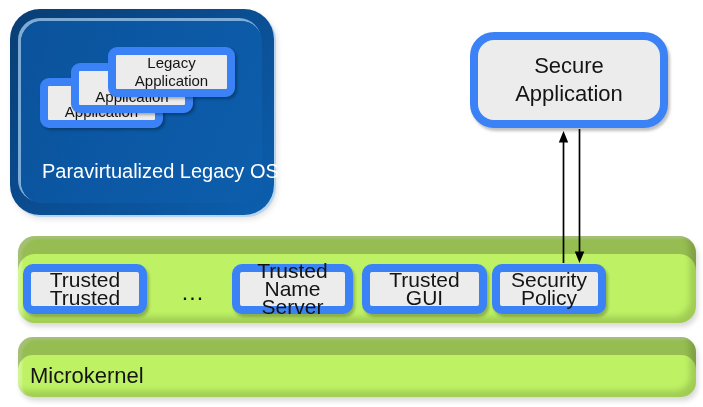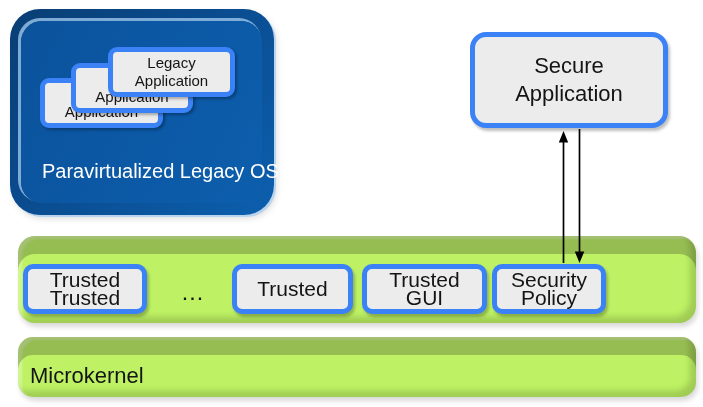--- a/index.html
+++ b/index.html
@@ -23,32 +23,32 @@
     background:linear-gradient(115deg,#0b529b 0%,#0c59a6 55%,#0c5eac 100%);
     box-shadow:-2px -2px 0 1px rgba(155,198,236,0.8);
   }
   .os-label{
     position:absolute;left:42px;top:160px;
     color:#ffffff;font-size:20px;line-height:22px;white-space:nowrap;
   }
   
   .node{
     position:absolute;box-sizing:border-box;
-    background:#ececec;border:5px solid #3b82f6;
+    background:#ececec;border:8px solid #3b82f6;
     display:flex;flex-direction:column;align-items:center;justify-content:center;
     text-align:center;color:#141414;
     box-shadow:2px 3px 3px rgba(0,0,0,0.25);
   }
   .small{font-size:21px;line-height:18px;border-radius:10px;}
   .app-box{width:123px;height:50px;border-radius:9px;font-size:15px;line-height:18px;
     box-shadow:2px 2px 3px rgba(0,0,0,0.3);}
   .app-back{left:40px;top:78px;z-index:1;}
   .app-mid{left:71px;top:63px;width:122px;z-index:2;}
   .app-front{left:108px;top:47px;width:127px;z-index:3;}
-  .secure-app{left:470px;top:32px;width:198px;height:96px;border-radius:16px;
+  .secure-app{left:470px;top:32px;width:198px;height:96px;border-radius:24px;
     font-size:22px;line-height:28px;}
   
   .bar{
     position:absolute;left:18px;width:678px;box-sizing:border-box;
     background:#bef264;
     box-shadow:
       inset 0 18px 0 rgba(20,20,20,0.24),
       inset 4px 3px 2px rgba(255,255,255,0.30),
       inset -6px -6px 6px rgba(0,0,0,0.16),
       2px 4px 5px rgba(0,0,0,0.15);
@@ -101,20 +101,21 @@
 
   <div class="node small t-loader">
     <span>Trusted</span>
     <span>Trusted</span>
   </div>
 
   <div class="dots">...</div>
 
   <div class="node small t-name">
     <span>Trusted</span>
+    <span>Name Server</span>
   </div>
 
   <div class="node small t-gui">
     <span>Trusted</span>
     <span>GUI</span>
   </div>
 
   <div class="node small t-policy">
     <span>Security</span>
     <span>Policy</span>

